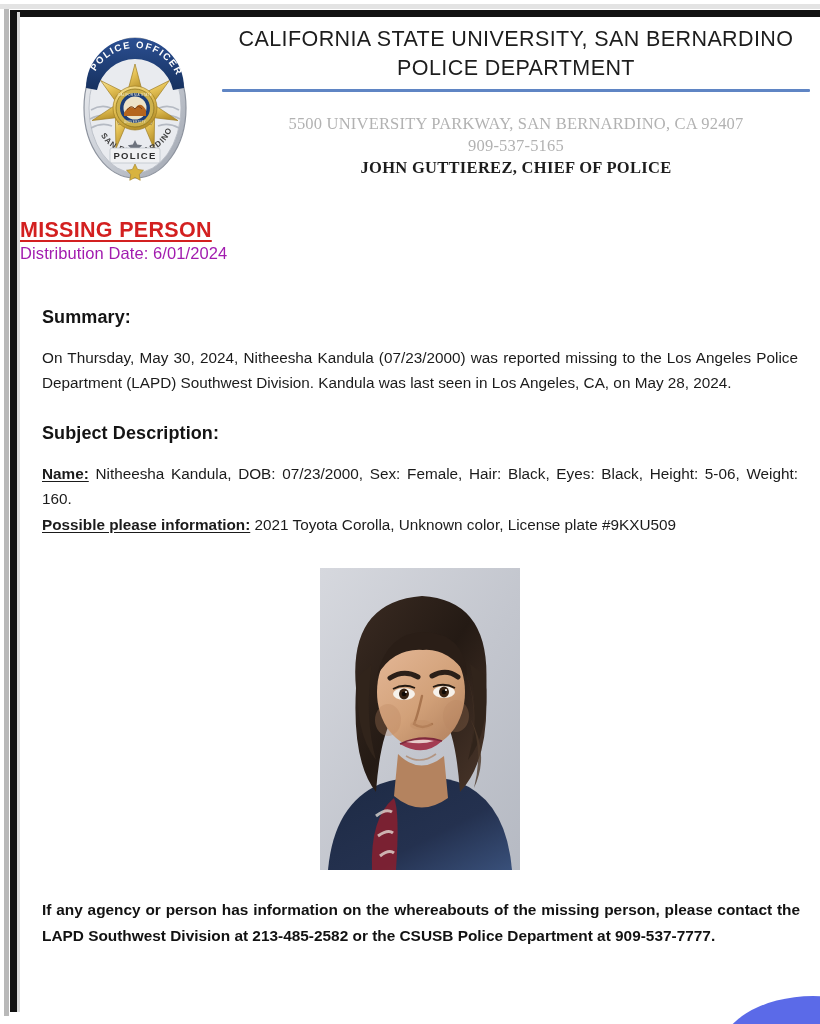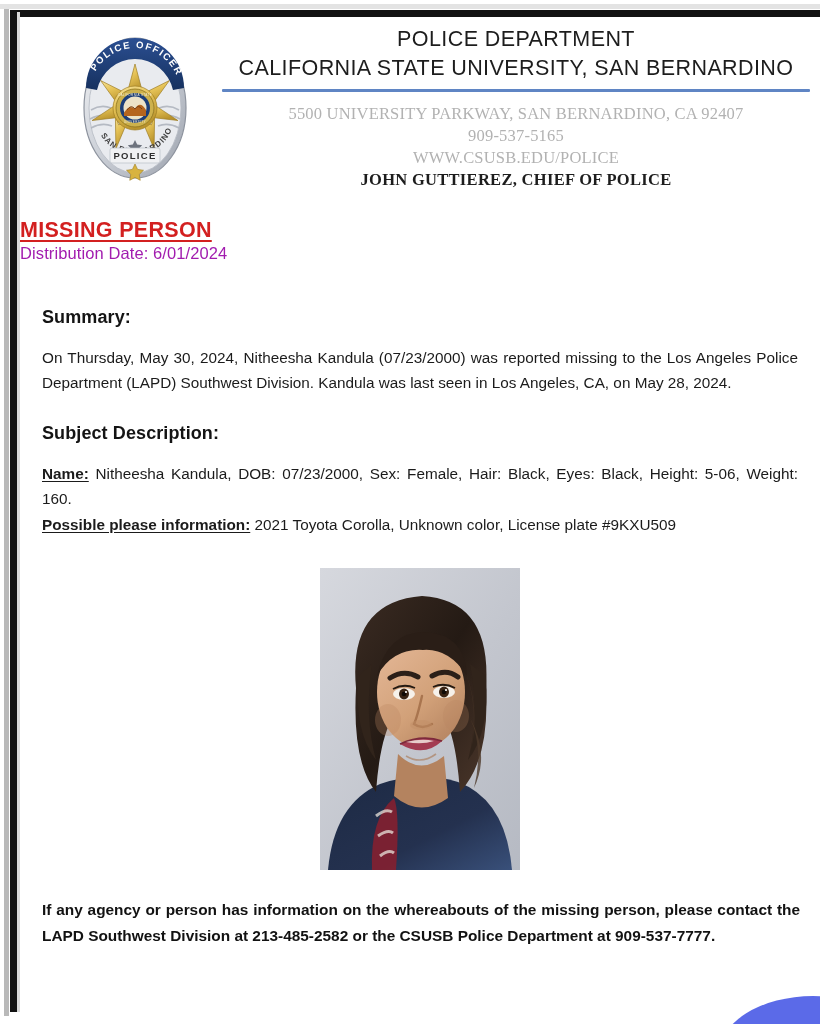--- a/index.html
+++ b/index.html
@@ -88,21 +88,21 @@
     white-space: nowrap;
   }
   .rule {
     margin: 7px auto 0 auto;
     width: 588px;
     height: 3px;
     background: #5f85c4;
     border-radius: 1px;
   }
   .addr-block {
-    margin-top: 11px;
+    margin-top: 21px;
     font-family: "Liberation Serif", serif;
     color: #b2b2b2;
     font-size: 16.5px;
     line-height: 1.33;
     letter-spacing: 0.2px;
   }
   .addr-line { white-space: nowrap; }
   .chief-line {
     font-family: Liberation Serif, serif;
     color: #1d1d1d;
@@ -288,27 +288,26 @@
           </text>
 
           <rect x="36" y="124" width="50" height="15" rx="2" fill="#f0f1f3" stroke="#b9bec7" stroke-width="0.7"></rect>
           <text x="61" y="135" text-anchor="middle" font-family="Liberation Sans, sans-serif" font-size="9.5" font-weight="bold" fill="#2f2f2f" letter-spacing="1.3">POLICE</text>
 
           <path d="M 61 140 l 2.6 5.4 l 5.9 0.85 l -4.25 4.15 l 1 5.9 l -5.25 -2.8 l -5.25 2.8 l 1 -5.9 l -4.25 -4.15 l 5.9 -0.85 Z" fill="#d8b33f" stroke="#9c7c1e" stroke-width="0.6"></path>
         </svg>
       </div>
 
       <div class="header-text">
+        <div class="org-title">CALIFORNIA STATE UNIVERSITY, SAN BERNARDINO</div>
         <div class="org-title">POLICE DEPARTMENT</div>
-        <div class="org-title">CALIFORNIA STATE UNIVERSITY, SAN BERNARDINO</div>
         <div class="rule"></div>
         <div class="addr-block">
           <div class="addr-line">5500 UNIVERSITY PARKWAY, SAN BERNARDINO, CA 92407</div>
           <div class="addr-line">909-537-5165</div>
-          <div class="addr-line">WWW.CSUSB.EDU/POLICE</div>
         </div>
         <div class="chief-line">JOHN GUTTIEREZ, CHIEF OF POLICE</div>
       </div>
     </div>
 
     <div class="alert-block">
       <div class="alert-title">MISSING PERSON</div>
       <div class="alert-date">Distribution Date: 6/01/2024</div>
     </div>
 

